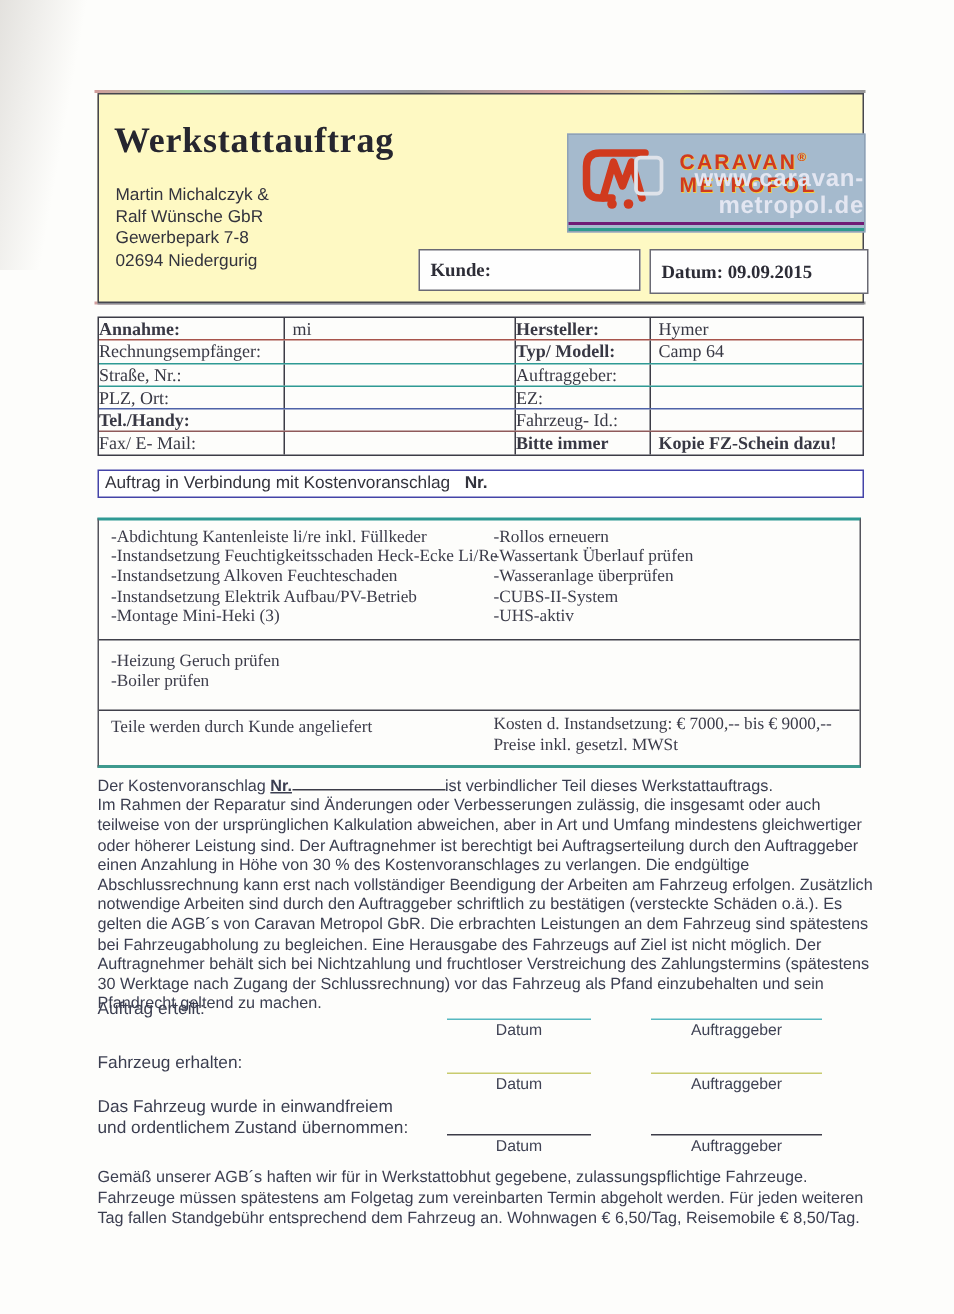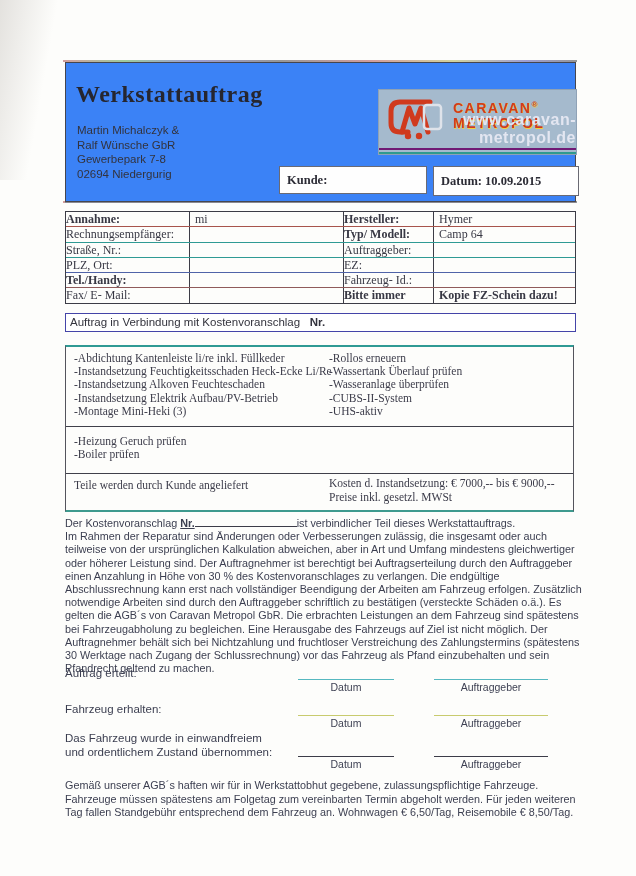--- a/index.html
+++ b/index.html
@@ -10,21 +10,21 @@
     color:#3b3e50;
   }
   
   .crease-tl { position:absolute; left:0; top:0; width:58px; height:180px;
     background:linear-gradient(100deg, rgba(185,180,174,0.38), rgba(255,255,255,0) 65%); }
   .scan-strip { position:absolute; height:2px; opacity:.55;
     background:linear-gradient(90deg,#b05050,#50a050 12%,#5050b0 25%,#444 42%,#b05050 60%,#b0b050 76%,#5050b0 90%,#444); }
 
   
   .header-box { position:absolute; left:65px; top:62px; width:509px; height:138px;
-    background:#3b82f6; border:1px solid #46464e; box-shadow:0 1px 0 #8a8a92; }
+    background:#fef9c3; border:1px solid #46464e; box-shadow:0 1px 0 #8a8a92; }
   .form-title { position:absolute; left:10px; top:18px;
     font-family:"Liberation Serif", serif; font-weight:bold; font-size:24px;
     letter-spacing:.5px; color:#26262f; }
   .company { position:absolute; left:11px; top:60px; font-size:11.5px; line-height:14.6px; color:#33333d; }
   .logo-panel { position:absolute; left:312px; top:26px; width:197px; height:64px;
     background:#a5bacd; border:1px solid #8fa2b6; }
   .logo-mark { position:absolute; left:5px; top:5px; }
   .logo-text { position:absolute; left:74px; top:7px; line-height:15px;
     font-weight:bold; font-size:14px; letter-spacing:1.5px; color:#d03a1e;
     text-shadow:0.5px 0.5px 0 #f4d23c; white-space:nowrap; }
@@ -123,21 +123,21 @@
         <div><span>CARAVAN</span><span class="reg">®</span></div>
         <div>METROPOL</div>
       </div>
       <div class="logo-web">www.caravan-metropol.de</div>
     </div>
 
     <div class="white-box kunde-box">
       <span>Kunde:</span>
     </div>
     <div class="white-box datum-box">
-      <span>Datum: 10.09.2015</span>
+      <span>Datum: 09.09.2015</span>
     </div>
   </div>
 
   <div class="vtable">
     <div class="vrow">
       <div class="cell lbl b c1">Annahme:</div>
       <div class="cell val c2">mi</div>
       <div class="cell lbl b c3">Hersteller:</div>
       <div class="cell val">Hymer</div>
     </div>

